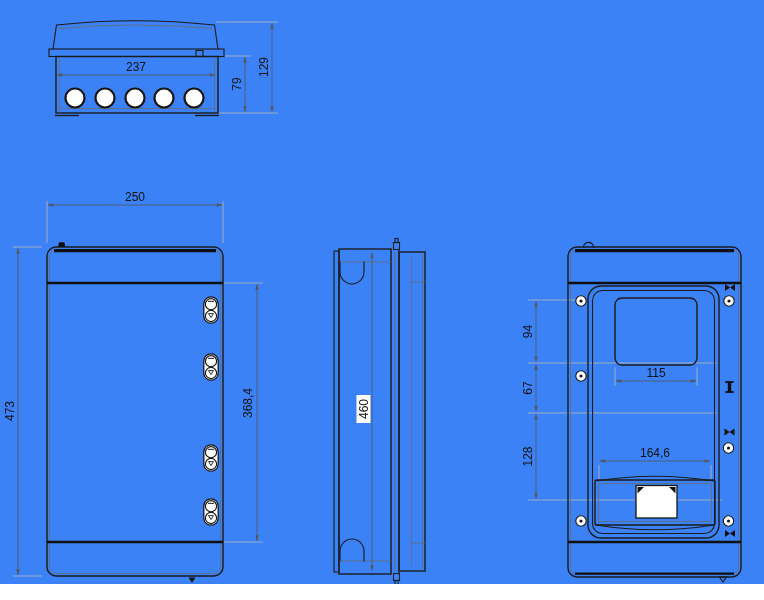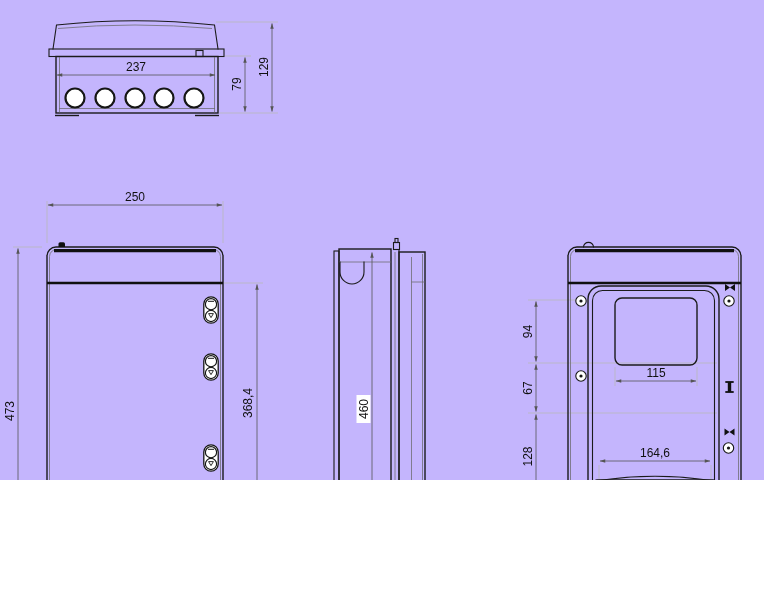--- a/index.html
+++ b/index.html
@@ -1,16 +1,16 @@
 <!DOCTYPE html>
 <html><head>
 <meta charset="utf-8">
 <style>
   html,body{margin:0;padding:0;background:#ffffff;}
-  .stage{position:relative;width:764px;height:480px;background:#c4b5fd;overflow:hidden;
+  .stage{position:relative;width:764px;height:584px;background:#3b82f6;overflow:hidden;
          font-family:"Liberation Sans", sans-serif;}
   svg{display:block}
   .ln   {stroke:#1b1b1b; stroke-width:1.1; fill:none; stroke-linecap:square;}
   .lnb  {stroke:#1b1b1b; stroke-width:1.4; fill:none;}
   .thin {stroke:#6a6a6a; stroke-width:.75; fill:none;}
   .thick{stroke:#101010; stroke-width:2.3; fill:none;}
   .thick4{stroke:#101010; stroke-width:3.2; fill:none;}
   .knock{stroke:#161616; stroke-width:2.2; fill:#ffffff;}
   .dim  {stroke:#555555; stroke-width:.8; fill:none;}
   .ext  {stroke:#b9b9b9; stroke-width:.8; fill:none;}

